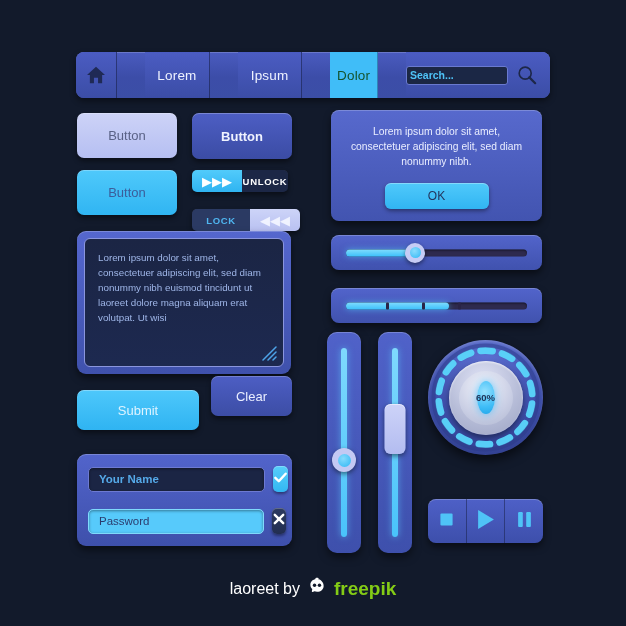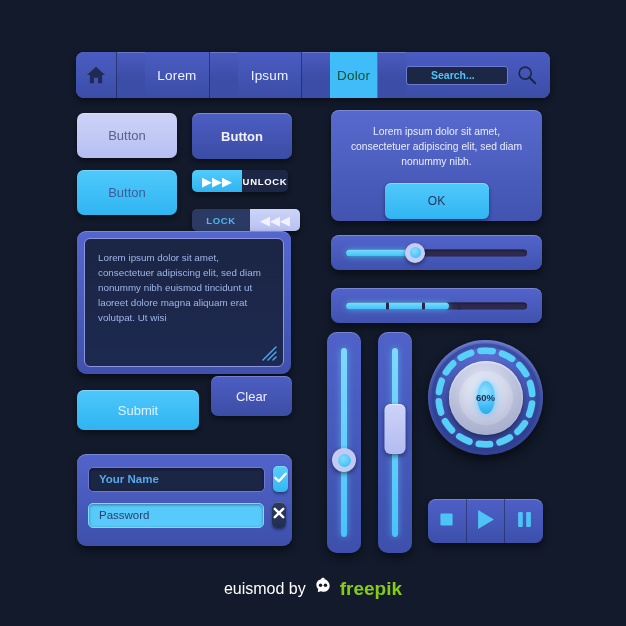--- a/index.html
+++ b/index.html
@@ -42,21 +42,21 @@
   #nav-search-zone {
     flex: 1; display: flex; align-items: center; justify-content: flex-end;
     gap: 9px; padding-right: 13px;
     background: linear-gradient(180deg, #4b5cc2 0%, #3b4da6 100%);
   }
   #search-input {
     width: 102px; height: 19px; border-radius: 3px;
     background: #1b2745; border: 1px solid #6a7ad0;
     color: #4fc3f7; font-size: 10.5px; font-weight: bold;
     font-family: "Liberation Sans", sans-serif;
-    padding: 0 24px; outline: none;
+    padding: 0 3px; outline: none;
   }
   #search-input::placeholder { color: #4fc3f7; opacity: 1; }
   .home-glyph { width: 20px; height: 18px; display: block; }
   .mag-glyph { width: 20px; height: 20px; display: block; }
 
   
   .btn {
     display: flex; align-items: center; justify-content: center;
     border-radius: 7px; font-size: 13px; cursor: pointer;
     box-shadow: 0 3px 5px rgba(0,0,0,.45), inset 0 1px 0 rgba(255,255,255,.25);
@@ -128,21 +128,21 @@
     color: #eaeeff; font-size: 13px;
     display: flex; align-items: center; justify-content: center;
     box-shadow: 0 3px 5px rgba(0,0,0,.45), inset 0 1px 0 rgba(255,255,255,.22);
   }
 
   
   #form-panel {
     left: 77px; top: 454px; width: 215px; height: 92px; border-radius: 9px;
     background: linear-gradient(180deg, #5264cb 0%, #3e50ab 100%);
     box-shadow: 0 4px 7px rgba(0,0,0,.5), inset 0 1px 0 rgba(255,255,255,.22);
-    padding: 12px 11px; display: flex; flex-direction: column; gap: 10px;
+    padding: 12px 11px; display: flex; flex-direction: column; gap: 16px;
   }
   .form-row { display: flex; align-items: center; gap: 8px; }
   .form-input {
     flex: 1; height: 25px; border-radius: 5px; padding: 0 10px;
     font-size: 11.5px; font-weight: bold; outline: none;
     font-family: "Liberation Sans", sans-serif;
     box-shadow: inset 0 1px 3px rgba(0,0,0,.4);
   }
   #field-name {
     background: #1b2544; border: 1px solid #6d7ad2; color: #55a9e8;
@@ -166,21 +166,21 @@
     background: linear-gradient(180deg, #5769cd 0%, #4254b0 100%);
     box-shadow: 0 4px 7px rgba(0,0,0,.5), inset 0 1px 0 rgba(255,255,255,.22);
     display: flex; flex-direction: column; align-items: center;
     padding-top: 14px;
   }
   #dialog-text {
     width: 172px; text-align: center; color: #e9edff;
     font-size: 10.3px; line-height: 1.48;
   }
   #dialog-ok {
-    margin-top: 13px; width: 104px; height: 36px; border-radius: 6px;
+    margin-top: 13px; width: 104px; height: 26px; border-radius: 6px;
     background: linear-gradient(180deg,#50c9fb,#31b5f2);
     color: #23365f; font-size: 12px;
     display: flex; align-items: center; justify-content: center;
     box-shadow: 0 2px 4px rgba(0,0,0,.4), inset 0 1px 0 rgba(255,255,255,.3);
   }
 
   
   .hslider {
     left: 331px; width: 211px; height: 35px; border-radius: 8px;
     background: linear-gradient(180deg, #5264cb 0%, #4052ae 100%);
@@ -465,21 +465,21 @@
       <span>
         <svg width="15" height="17" viewBox="0 0 14 16">
             <rect x="1" y="1" width="4.4" height="14" rx="1" fill="#4fc3f7"></rect>
             <rect x="8.6" y="1" width="4.4" height="14" rx="1" fill="#4fc3f7"></rect>
           </svg>
       </span>
     </div>
   </div>
 
   <div class="abs" id="footer">
-    <span id="footer-designed">euismod by</span>
+    <span id="footer-designed">laoreet by</span>
     <span>
       <svg width="20" height="20" viewBox="0 0 22 22">
         <path d="M11 2.2 c-4.3 0 -7.3 2.6 -7.3 6.4 0 2.0 0.8 3.6 2.1 4.7 l-0.5 2.3 c-0.1 0.6 0.4 1.1 1.0 0.9 l1.9 -0.7 c0.9 0.3 1.8 0.4 2.8 0.4 c4.3 0 7.3 -2.6 7.3 -6.4 c0 -3.8 -3.0 -7.6 -7.3 -7.6 z" fill="#ffffff"></path>
         <circle cx="8.3" cy="9.1" r="1.9" fill="#121a2b"></circle>
         <circle cx="13.7" cy="9.1" r="1.9" fill="#121a2b"></circle>
         <rect x="9.2" y="0.8" width="3.6" height="2.4" rx="1.2" fill="#ffffff"></rect>
       </svg>
     </span>
     <span id="footer-brand">freepik</span>
   </div>

